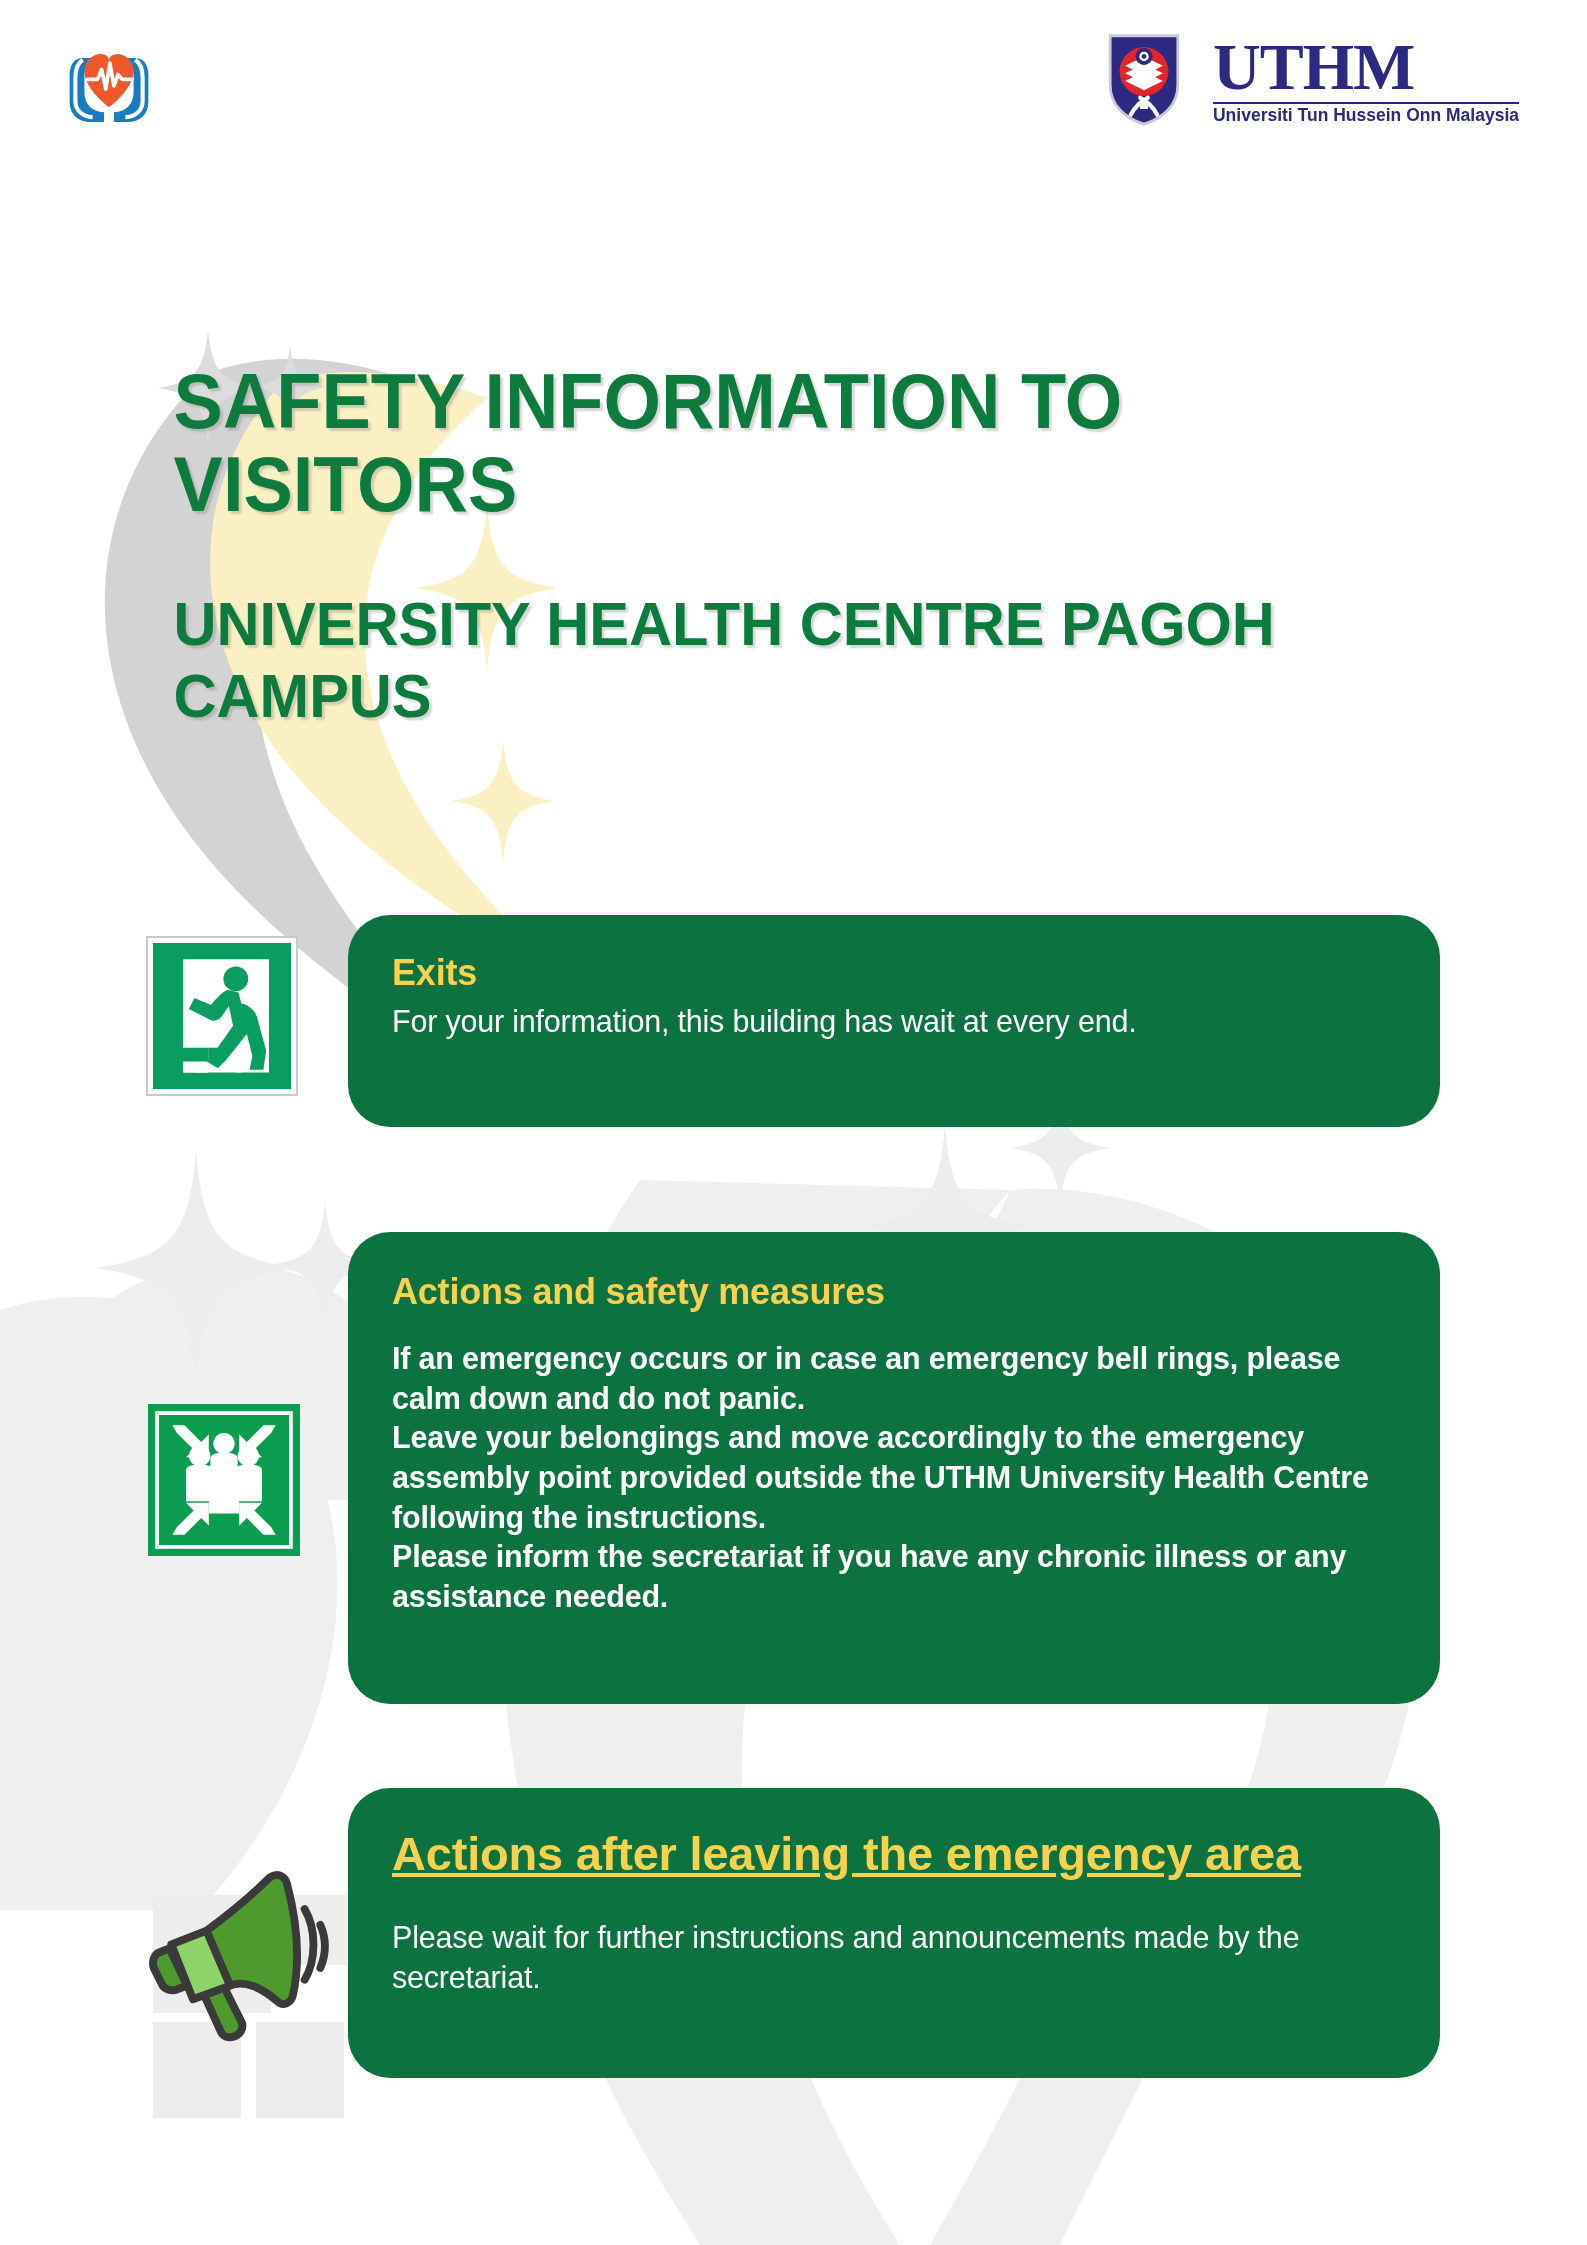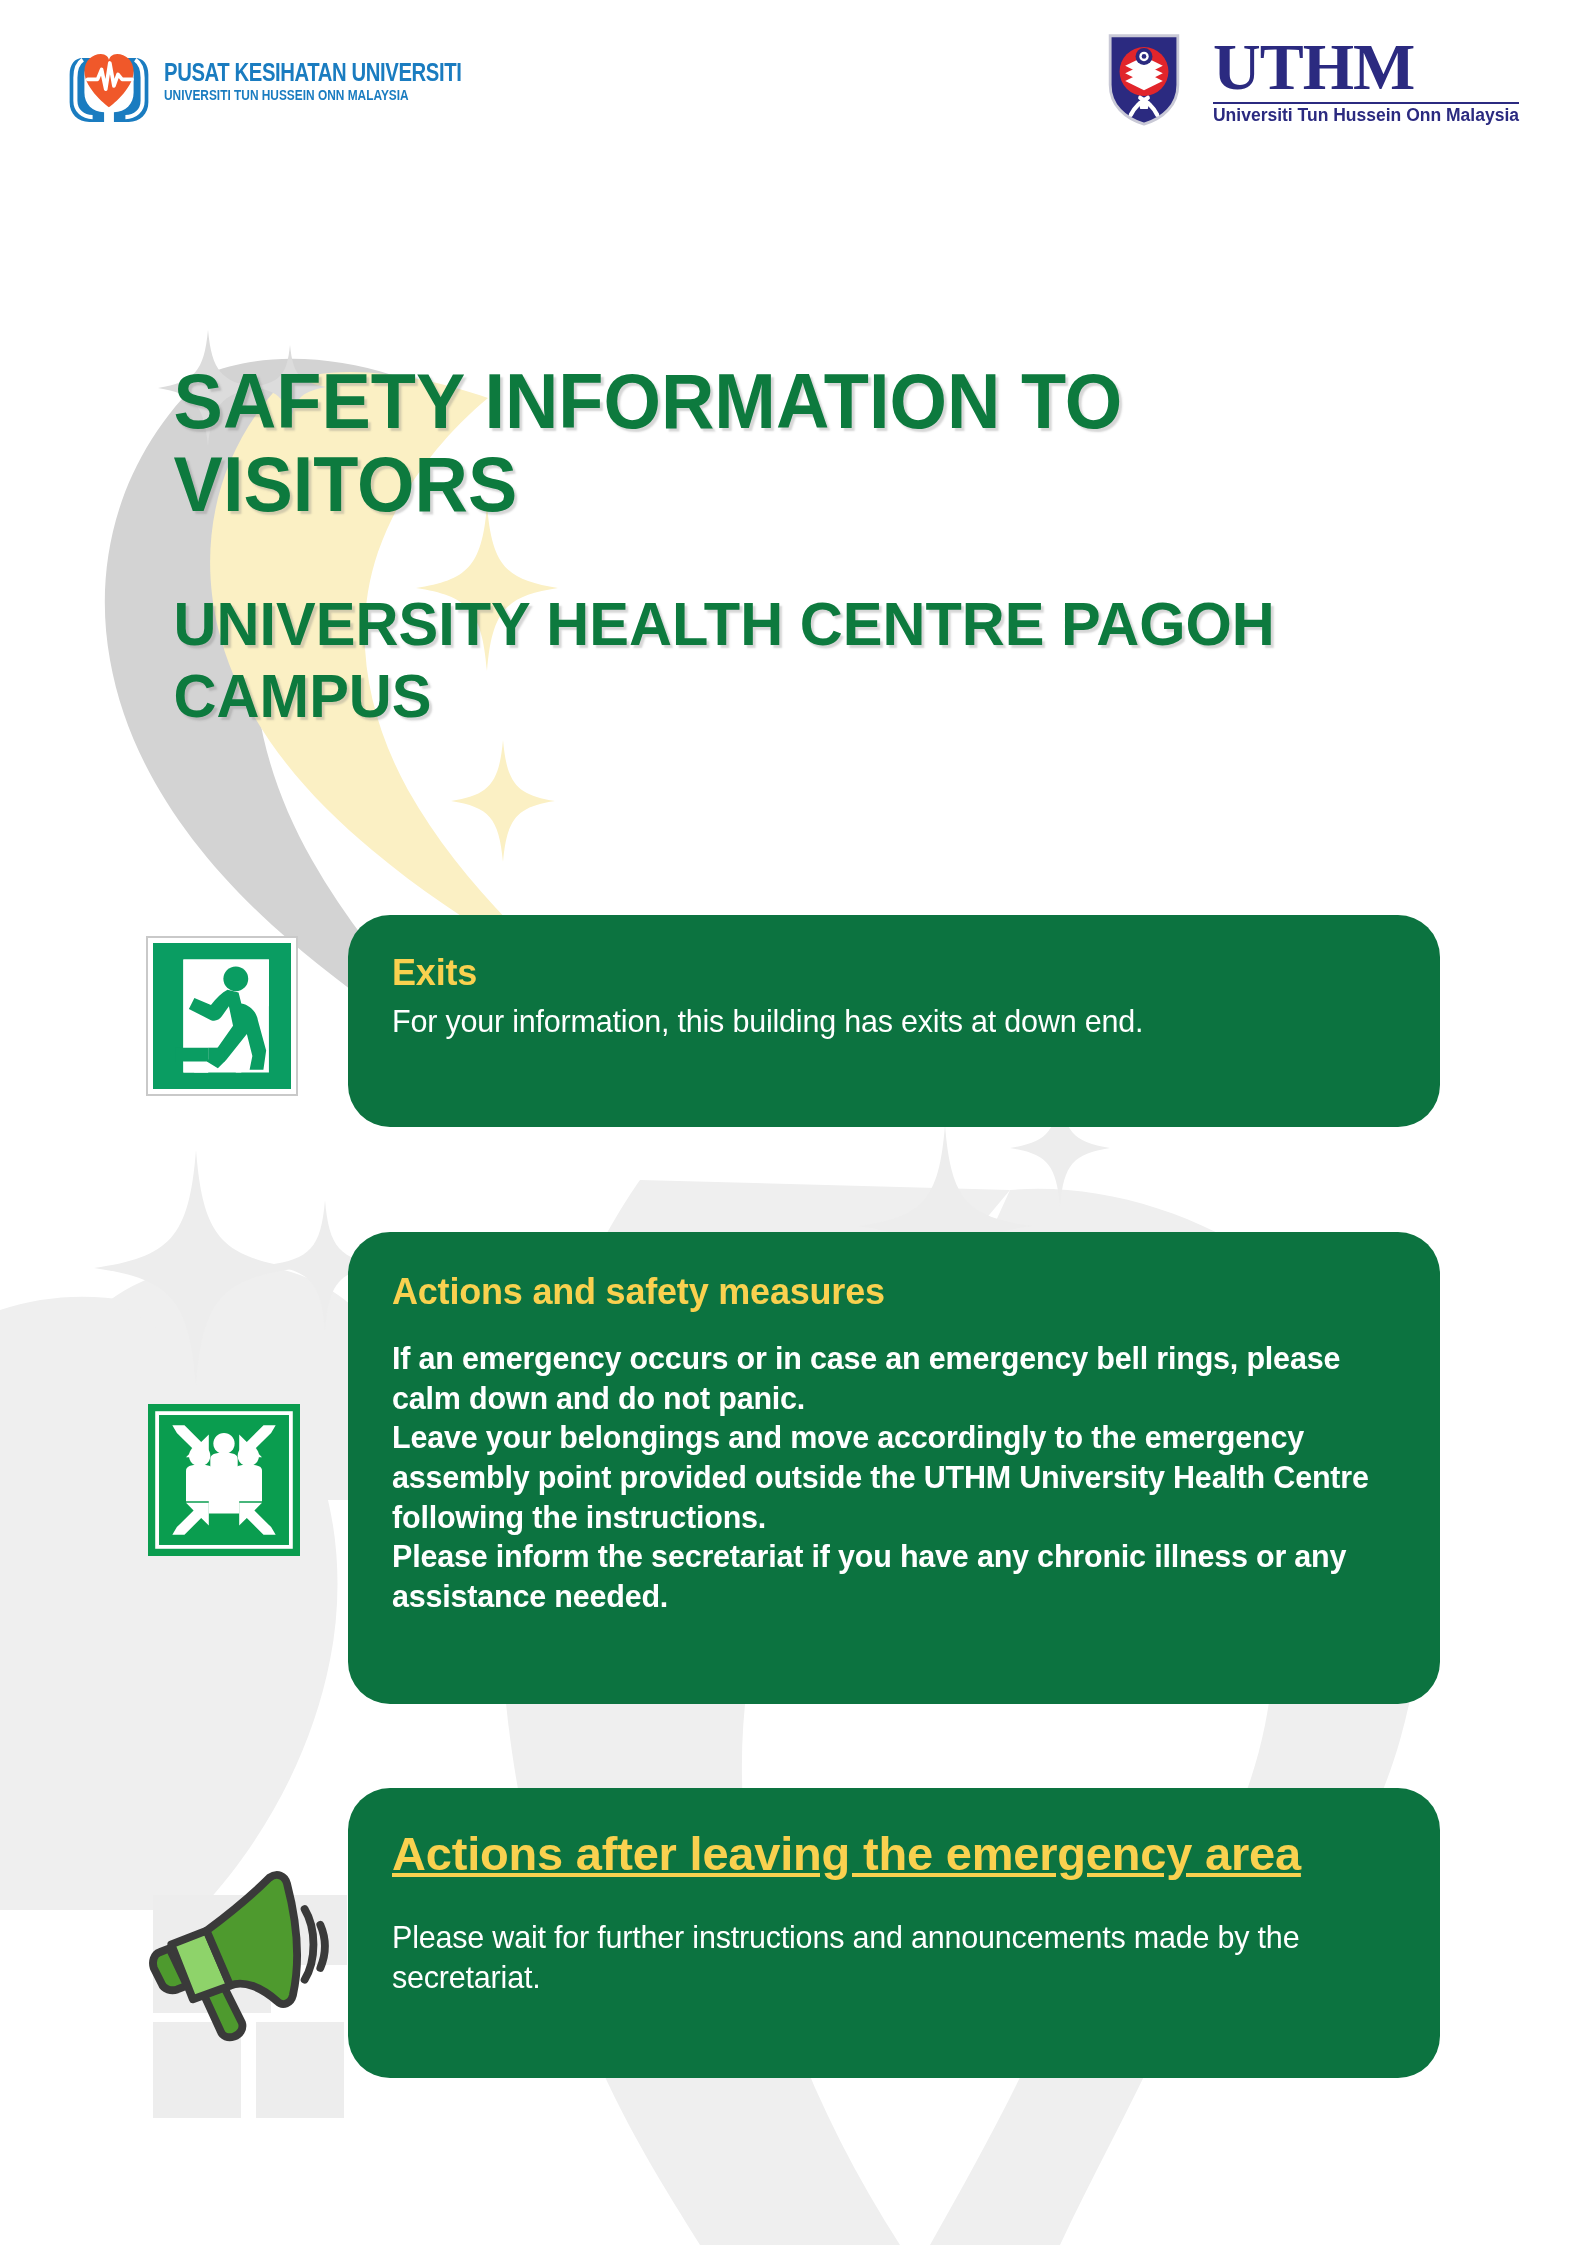--- a/index.html
+++ b/index.html
@@ -234,24 +234,20 @@
 
           <path d="M82 24 C92 24 98 32 98 44 L98 78 C98 92 88 102 74 102 L56 102 L56 90
                    C70 90 80 80 80 66 L80 44 C80 36 74 30 66 30 L66 24 Z" fill="#1a7cc0"></path>
           <path d="M82 26 C88 30 91 38 91 48 L91 76 C91 88 82 96 70 96" fill="none" stroke="#ffffff" stroke-width="5"></path>
 
           <path d="M50 84 C50 84 20 62 20 40 C20 27 30 19 40 19 C46 19 50 23 50 27
                    C50 23 54 19 60 19 C70 19 80 27 80 40 C80 62 50 84 50 84 Z" fill="#f0582a"></path>
 
           <polyline points="24,50 36,50 41,38 46,62 51,30 56,58 61,44 66,50 78,50" fill="none" stroke="#ffffff" stroke-width="4.5" stroke-linejoin="round" stroke-linecap="round"></polyline>
         </svg>
-      </div>
-      <div class="words">
-        <div class="w1">PUSAT KESIHATAN UNIVERSITI</div>
-        <div class="w2">UNIVERSITI TUN HUSSEIN ONN MALAYSIA</div>
       </div>
     </div>
 
     <div class="logo-uthm">
       <div class="shield">
         <svg viewBox="0 0 80 100" width="76" height="94" xmlns="http://www.w3.org/2000/svg">
           <path d="M4 4 L76 4 L76 56 C76 78 60 92 40 98 C20 92 4 78 4 56 Z" fill="#2b2a80" stroke="#c9c9d6" stroke-width="3"></path>
           <circle cx="40" cy="42" r="26" fill="#e1252b"></circle>
 
           <g fill="#ffffff">
@@ -345,21 +341,21 @@
         <path d="M34 33 C46 24 58 14 66 6 C70 3 74 5 75 9 C80 28 82 48 78 66 C77 70 73 72 70 69 C62 62 53 58 46 61 Z" fill="#4e9a2e"></path>
 
         <path d="M84 22 C90 32 90 48 84 58" fill="none"></path>
         <path d="M92 30 C95 37 95 45 92 52" fill="none"></path>
       </g>
     </svg>
   </div>
 
   <div class="card" id="card-exits">
     <div class="card-title">Exits</div>
-    <div class="card-body">For your information, this building has exits at down end.</div>
+    <div class="card-body">For your information, this building has wait at every end.</div>
   </div>
 
   <div class="card" id="card-actions">
     <div class="card-title">Actions and safety measures</div>
     <div class="card-body">If an emergency occurs or in case an emergency bell rings, please calm down and do not panic.
 Leave your belongings and move accordingly to the emergency assembly point provided outside the UTHM University Health Centre following the instructions.
 Please inform the secretariat if you have any chronic illness or any assistance needed.</div>
   </div>
 
   <div class="card" id="card-after">

